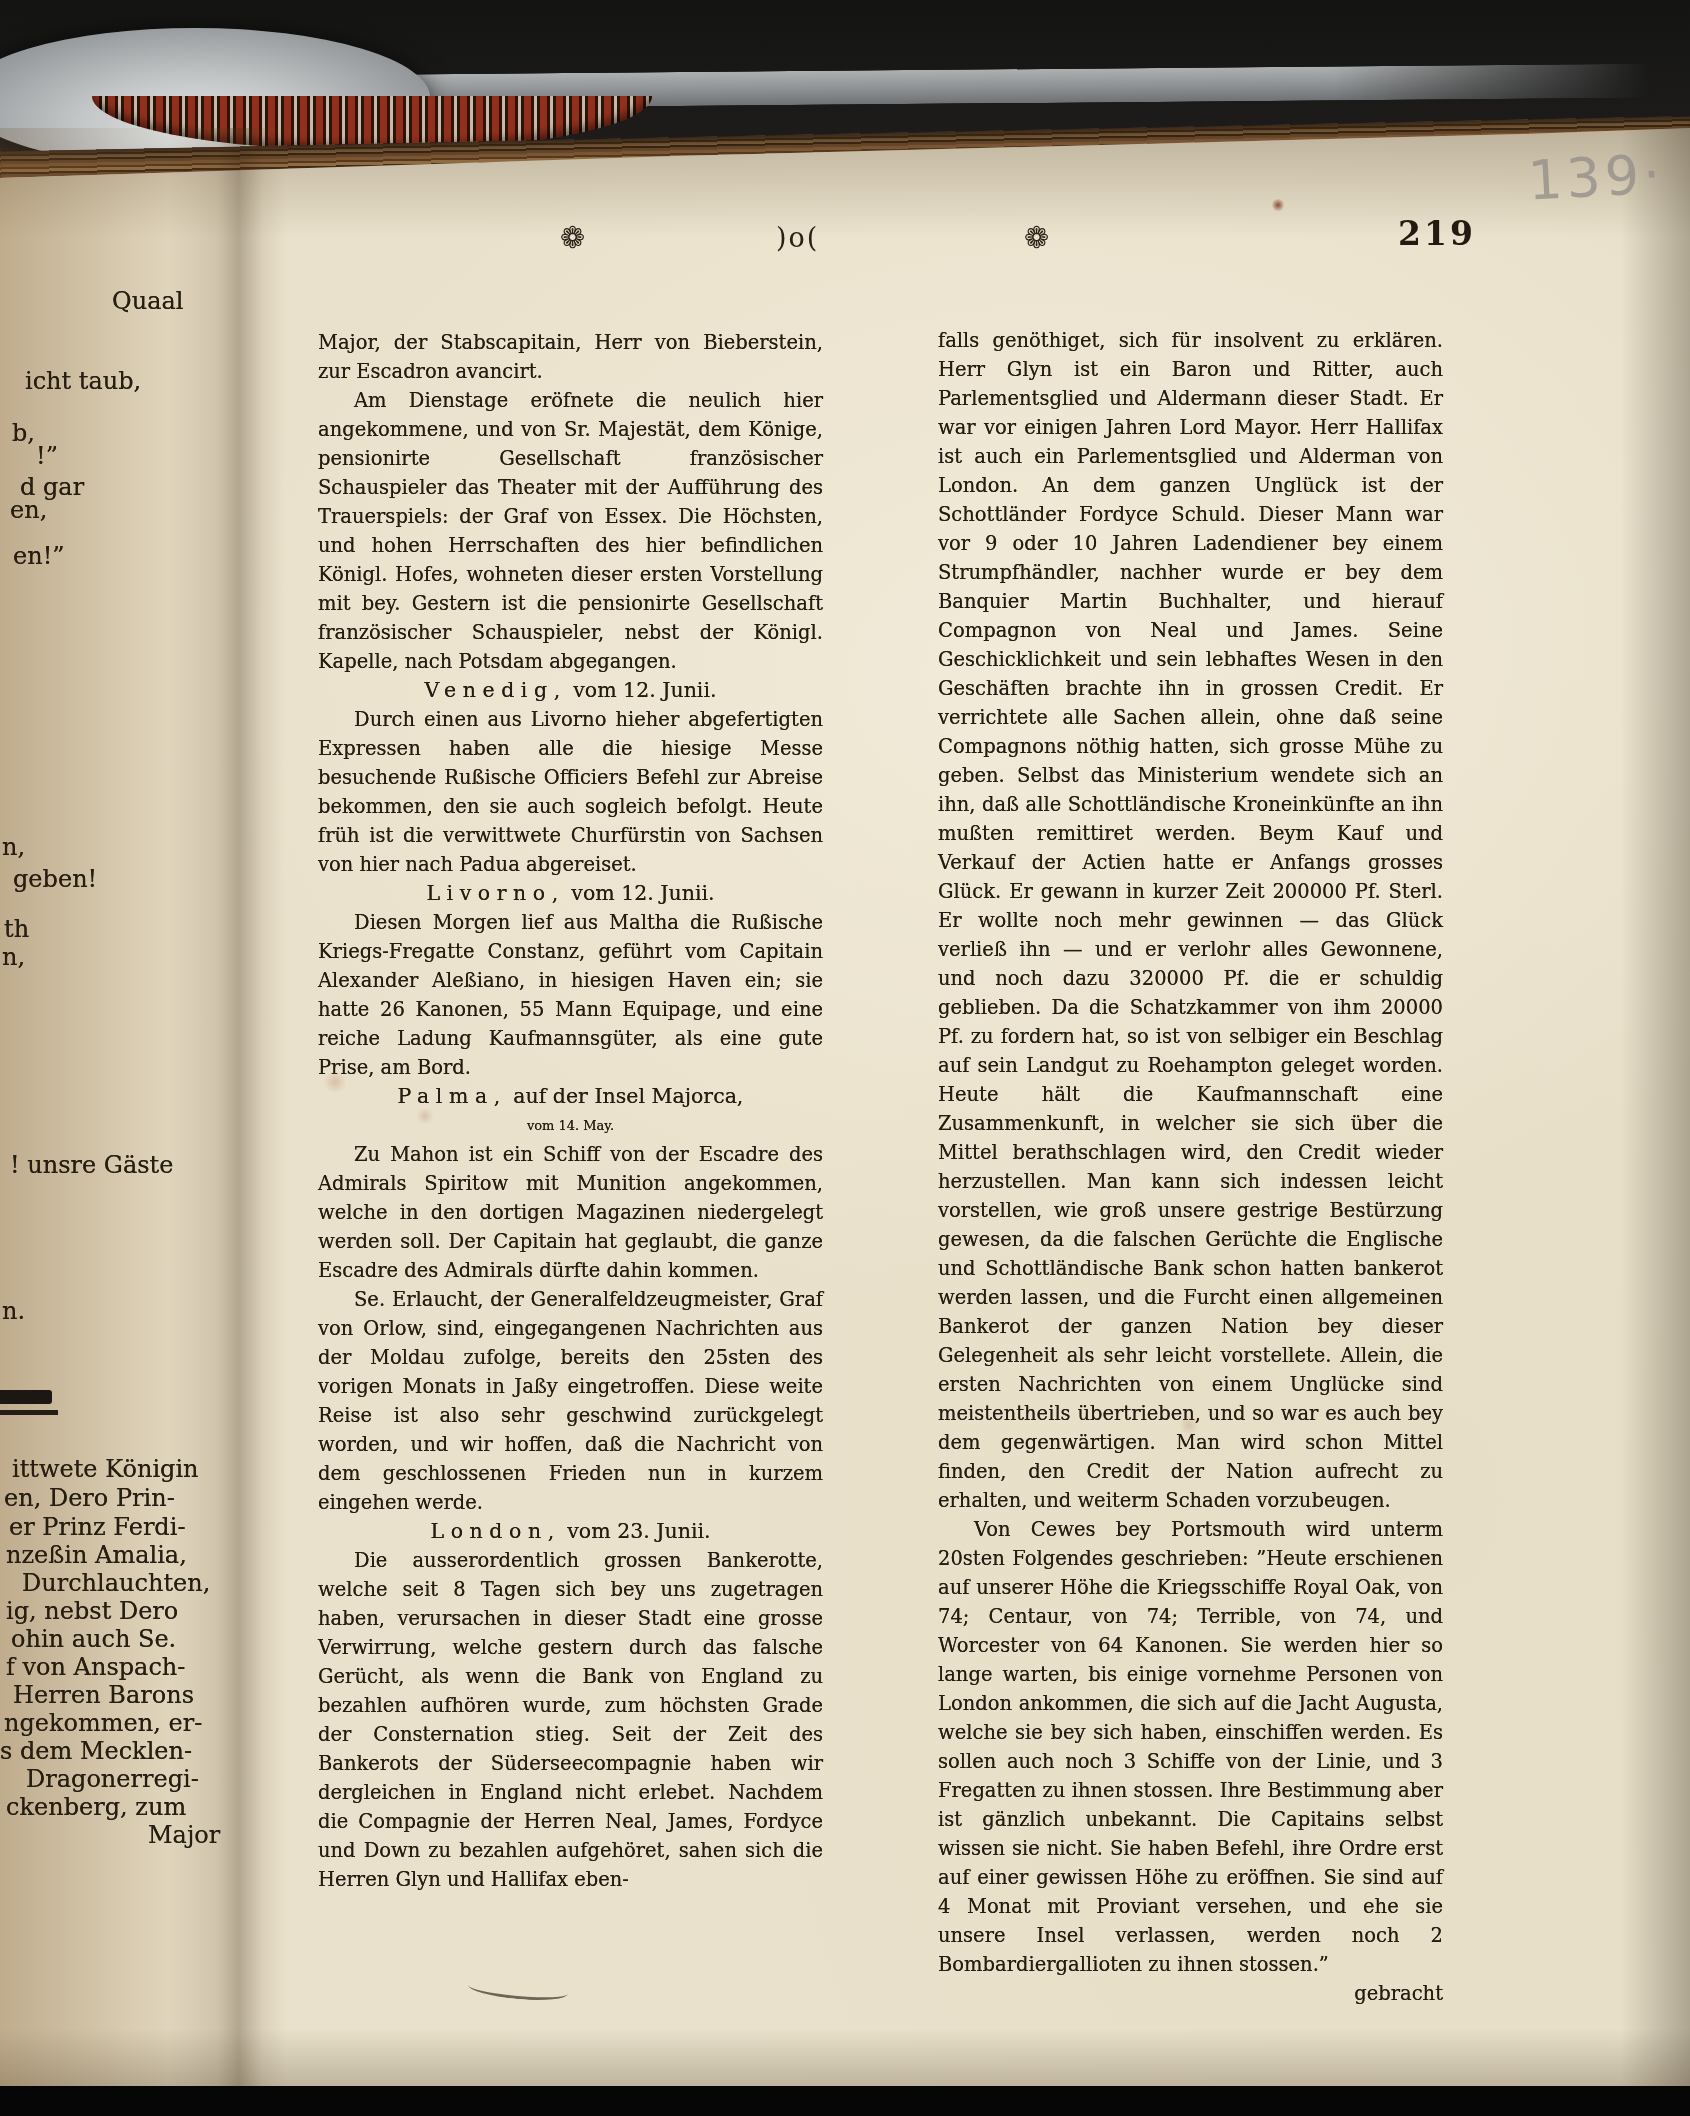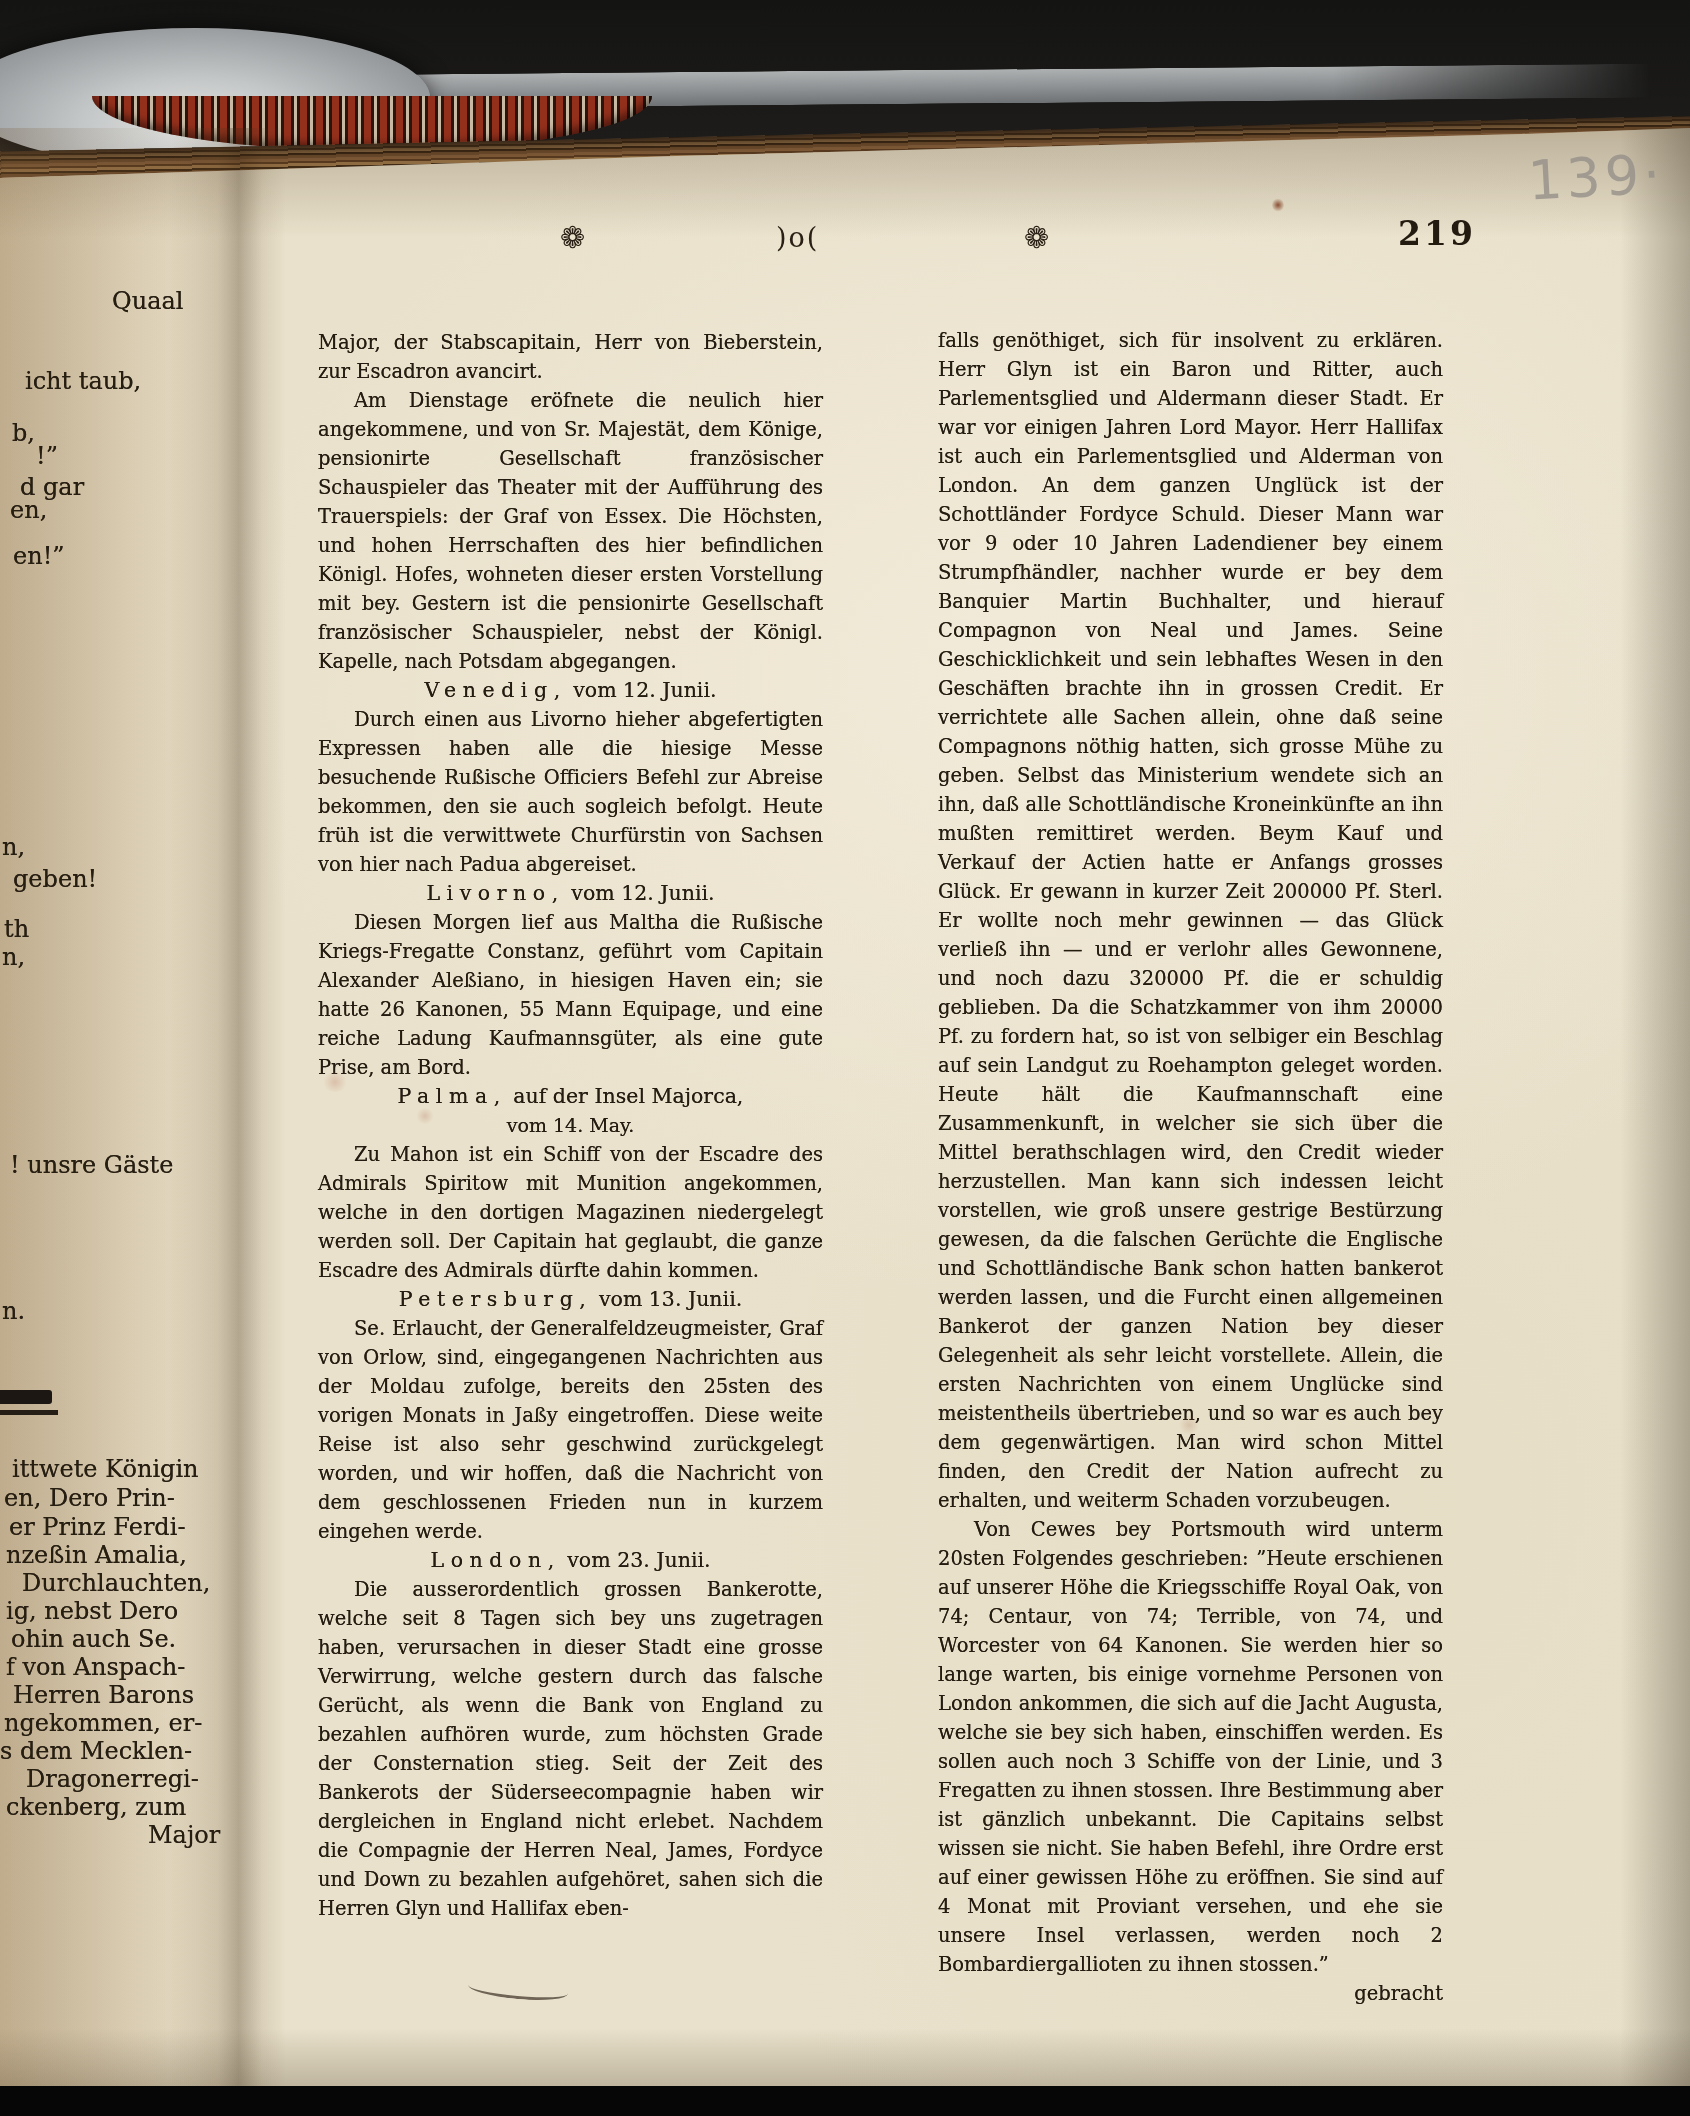--- a/index.html
+++ b/index.html
@@ -53,21 +53,21 @@
   .folio{position:absolute;font-size:33px;font-weight:700;letter-spacing:3px;color:#241b10;}
   .penciled{position:absolute;font-family:"DejaVu Sans",sans-serif;font-size:54px;color:#96908a;
     opacity:.8;transform:rotate(-3deg);letter-spacing:4px;}
 
   .col{position:absolute;font-size:19.5px;line-height:29px;text-align:justify;
     text-shadow:0 0 .5px rgba(37,28,17,.85);margin-top:36px;}
   .col p{margin:0;}
   .col p.ind{text-indent:36px;}
   .heading{text-align:center;text-indent:0;margin:15px 0 9px;font-size:20.5px;white-space:nowrap;}
   .heading .city{letter-spacing:.32em;text-align:right;}
-  .heading2{text-align:center;text-indent:0;margin:-2px 0 12px;font-size:19px;}
+  .heading2{text-align:center;text-indent:0;margin:-2px 0 12px;font-size:13px;}
   .catchword{text-align:right;text-indent:0;}
 
   .frag{position:absolute;font-size:24px;line-height:26px;color:#271e12;white-space:nowrap;
     text-shadow:0 0 .5px rgba(37,28,17,.85);}
   .frag-rule{position:absolute;left:0;top:1390px;width:52px;height:14px;background:#1c1712;border-radius:0 3px 3px 0;}
   .frag-rule2{position:absolute;left:0;top:1410px;width:58px;height:5px;background:#241e17;}
 
   .fox{position:absolute;border-radius:50%;}
   .fox1{left:1272px;top:198px;width:12px;height:14px;background:radial-gradient(circle,#8a4f33 0%,rgba(138,79,51,0) 72%);}
   .fox2{left:322px;top:1072px;width:26px;height:20px;background:radial-gradient(circle,rgba(190,130,110,.35) 0%,rgba(190,130,110,0) 70%);}
@@ -137,21 +137,20 @@
       <p class="heading"><span class="city">Venedig,</span> <span>vom 12. Junii.</span></p>
       <p class="ind">Durch einen aus Livorno hieher abgefertigten Expressen haben alle die hiesige Messe besuchende Rußische Officiers Befehl zur Abreise bekommen, den sie auch sogleich befolgt. Heute früh ist die verwittwete Churfürstin von Sachsen von hier nach Padua abgereiset.</p>
 
       <p class="heading"><span class="city">Livorno,</span> <span>vom 12. Junii.</span></p>
       <p class="ind">Diesen Morgen lief aus Maltha die Rußische Kriegs-Fregatte Constanz, geführt vom Capitain Alexander Aleßiano, in hiesigen Haven ein; sie hatte 26 Kanonen, 55 Mann Equipage, und eine reiche Ladung Kaufmannsgüter, als eine gute Prise, am Bord.</p>
 
       <p class="heading"><span class="city">Palma,</span> <span>auf der Insel Majorca,</span></p>
       <p class="heading2">vom 14. May.</p>
       <p class="ind">Zu Mahon ist ein Schiff von der Escadre des Admirals Spiritow mit Munition angekommen, welche in den dortigen Magazinen niedergelegt werden soll. Der Capitain hat geglaubt, die ganze Escadre des Admirals dürfte dahin kommen.</p>
 
-      <p class="heading"><span class="city">Petersburg,</span> <span>vom 13. Junii.</span></p>
       <p class="ind">Se. Erlaucht, der Generalfeldzeugmeister, Graf von Orlow, sind, eingegangenen Nachrichten aus der Moldau zufolge, bereits den 25sten des vorigen Monats in Jaßy eingetroffen. Diese weite Reise ist also sehr geschwind zurückgelegt worden, und wir hoffen, daß die Nachricht von dem geschlossenen Frieden nun in kurzem eingehen werde.</p>
 
       <p class="heading"><span class="city">London,</span> <span>vom 23. Junii.</span></p>
       <p class="ind">Die ausserordentlich grossen Bankerotte, welche seit 8 Tagen sich bey uns zugetragen haben, verursachen in dieser Stadt eine grosse Verwirrung, welche gestern durch das falsche Gerücht, als wenn die Bank von England zu bezahlen aufhören wurde, zum höchsten Grade der Consternation stieg. Seit der Zeit des Bankerots der Süderseecompagnie haben wir dergleichen in England nicht erlebet. Nachdem die Compagnie der Herren Neal, James, Fordyce und Down zu bezahlen aufgehöret, sahen sich die Herren Glyn und Hallifax eben-</p>
     </div>
 
     <div class="col" style="left:938px;top:290px;width:505px">
       <p>falls genöthiget, sich für insolvent zu erklären. Herr Glyn ist ein Baron und Ritter, auch Parlementsglied und Aldermann dieser Stadt. Er war vor einigen Jahren Lord Mayor. Herr Hallifax ist auch ein Parlementsglied und Alderman von London. An dem ganzen Unglück ist der Schottländer Fordyce Schuld. Dieser Mann war vor 9 oder 10 Jahren Ladendiener bey einem Strumpfhändler, nachher wurde er bey dem Banquier Martin Buchhalter, und hierauf Compagnon von Neal und James. Seine Geschicklichkeit und sein lebhaftes Wesen in den Geschäften brachte ihn in grossen Credit. Er verrichtete alle Sachen allein, ohne daß seine Compagnons nöthig hatten, sich grosse Mühe zu geben. Selbst das Ministerium wendete sich an ihn, daß alle Schottländische Kroneinkünfte an ihn mußten remittiret werden. Beym Kauf und Verkauf der Actien hatte er Anfangs grosses Glück. Er gewann in kurzer Zeit 200000 Pf. Sterl. Er wollte noch mehr gewinnen — das Glück verließ ihn — und er verlohr alles Gewonnene, und noch dazu 320000 Pf. die er schuldig geblieben. Da die Schatzkammer von ihm 20000 Pf. zu fordern hat, so ist von selbiger ein Beschlag auf sein Landgut zu Roehampton geleget worden. Heute hält die Kaufmannschaft eine Zusammenkunft, in welcher sie sich über die Mittel berathschlagen wird, den Credit wieder herzustellen. Man kann sich indessen leicht vorstellen, wie groß unsere gestrige Bestürzung gewesen, da die falschen Gerüchte die Englische und Schottländische Bank schon hatten bankerot werden lassen, und die Furcht einen allgemeinen Bankerot der ganzen Nation bey dieser Gelegenheit als sehr leicht vorstellete. Allein, die ersten Nachrichten von einem Unglücke sind meistentheils übertrieben, und so war es auch bey dem gegenwärtigen. Man wird schon Mittel finden, den Credit der Nation aufrecht zu erhalten, und weiterm Schaden vorzubeugen.</p>
       <p class="ind">Von Cewes bey Portsmouth wird unterm 20sten Folgendes geschrieben: ”Heute erschienen auf unserer Höhe die Kriegsschiffe Royal Oak, von 74; Centaur, von 74; Terrible, von 74, und Worcester von 64 Kanonen. Sie werden hier so lange warten, bis einige vornehme Personen von London ankommen, die sich auf die Jacht Augusta, welche sie bey sich haben, einschiffen werden. Es sollen auch noch 3 Schiffe von der Linie, und 3 Fregatten zu ihnen stossen. Ihre Bestimmung aber ist gänzlich unbekannt. Die Capitains selbst wissen sie nicht. Sie haben Befehl, ihre Ordre erst auf einer gewissen Höhe zu eröffnen. Sie sind auf 4 Monat mit Proviant versehen, und ehe sie unsere Insel verlassen, werden noch 2 Bombardiergallioten zu ihnen stossen.”</p>
       <p class="catchword">gebracht</p>

